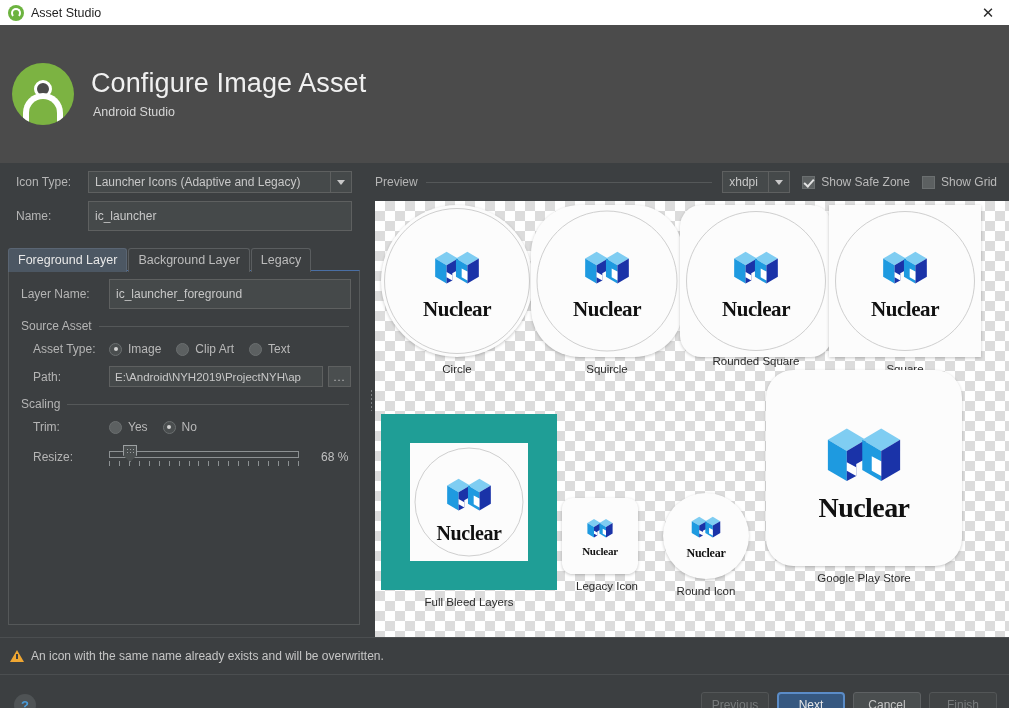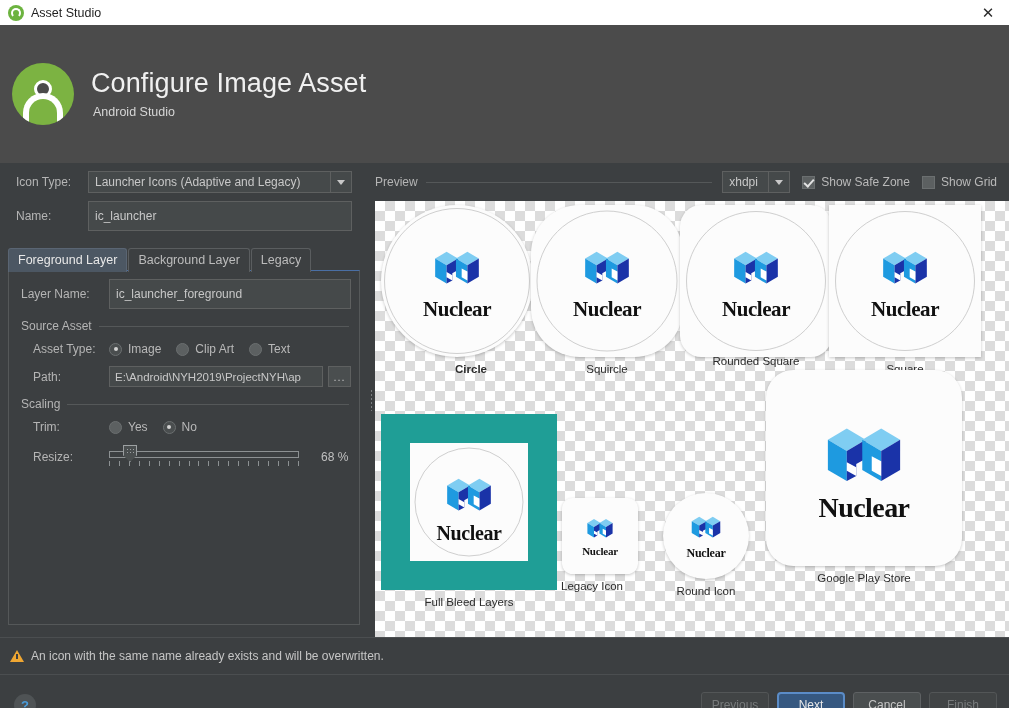--- a/index.html
+++ b/index.html
@@ -842,21 +842,21 @@
               <polygon points="30,43 52,30 52,52 41,58 41,72 30,78" fill="#1a33a8"></polygon>
               <polygon points="48,30 70,17 92,30 70,43" fill="#7fcdf2"></polygon>
               <polygon points="48,30 70,43 70,78 48,65" fill="#1e9ae0"></polygon>
               <polygon points="70,43 92,30 92,65 70,78" fill="#1a33a8"></polygon>
               <polygon points="59,49 70,55 70,72 59,66" fill="#ffffff"></polygon>
               <polygon points="30,56 41,62 41,72 30,66" fill="#ffffff"></polygon>
             </svg>
           </div>
           <div class="logo-word" style="top: 92px; font-size: 21px;">Nuclear</div>
         </div>
-        <div class="pv-caption" style="left: 20px; width: 152px; top: 162px; font-weight: bold;">Circle</div>
+        <div class="pv-caption" style="left: 6px; width: 152px; top: 162px;">Circle</div>
         <div class="pv-item" style="left: 156px; top: 4px; width: 152px; height: 152px;">
           <div class="shape-white shape-squircle" style="width: 152px; height: 152px;"></div>
           <div class="safezone" style="width: 141px; height: 141px; left: 76px; top: 76px;"></div>
           <div class="logo-mark" style="top: 38px;">
             <svg width="52" height="52" viewBox="0 0 100 100">
               <polygon points="8,30 30,17 52,30 30,43" fill="#7fcdf2"></polygon>
               <polygon points="8,30 30,43 30,78 8,65" fill="#1e9ae0"></polygon>
               <polygon points="30,43 52,30 52,52 41,58 41,72 30,78" fill="#1a33a8"></polygon>
               <polygon points="48,30 70,17 92,30 70,43" fill="#7fcdf2"></polygon>
               <polygon points="48,30 70,43 70,78 48,65" fill="#1e9ae0"></polygon>
@@ -933,21 +933,21 @@
               <polygon points="30,43 52,30 52,52 41,58 41,72 30,78" fill="#1a33a8"></polygon>
               <polygon points="48,30 70,17 92,30 70,43" fill="#7fcdf2"></polygon>
               <polygon points="48,30 70,43 70,78 48,65" fill="#1e9ae0"></polygon>
               <polygon points="70,43 92,30 92,65 70,78" fill="#1a33a8"></polygon>
               <polygon points="59,49 70,55 70,72 59,66" fill="#ffffff"></polygon>
               <polygon points="30,56 41,62 41,72 30,66" fill="#ffffff"></polygon>
             </svg>
           </div>
           <div class="logo-word" style="top: 47px; font-size: 11px;">Nuclear</div>
         </div>
-        <div class="pv-caption" style="left: 179px; width: 76px; top: 379px;">Legacy Icon</div>
+        <div class="pv-caption" style="left: 194px; width: 76px; top: 379px;">Legacy Icon</div>
         <div class="pv-item" style="left: 288px; top: 292px; width: 86px; height: 86px;">
           <div class="shape-white shape-circle" style="width: 86px; height: 86px;"></div>
           <div class="logo-mark" style="top: 18px;">
             <svg width="34" height="34" viewBox="0 0 100 100">
               <polygon points="8,30 30,17 52,30 30,43" fill="#7fcdf2"></polygon>
               <polygon points="8,30 30,43 30,78 8,65" fill="#1e9ae0"></polygon>
               <polygon points="30,43 52,30 52,52 41,58 41,72 30,78" fill="#1a33a8"></polygon>
               <polygon points="48,30 70,17 92,30 70,43" fill="#7fcdf2"></polygon>
               <polygon points="48,30 70,43 70,78 48,65" fill="#1e9ae0"></polygon>
               <polygon points="70,43 92,30 92,65 70,78" fill="#1a33a8"></polygon>

